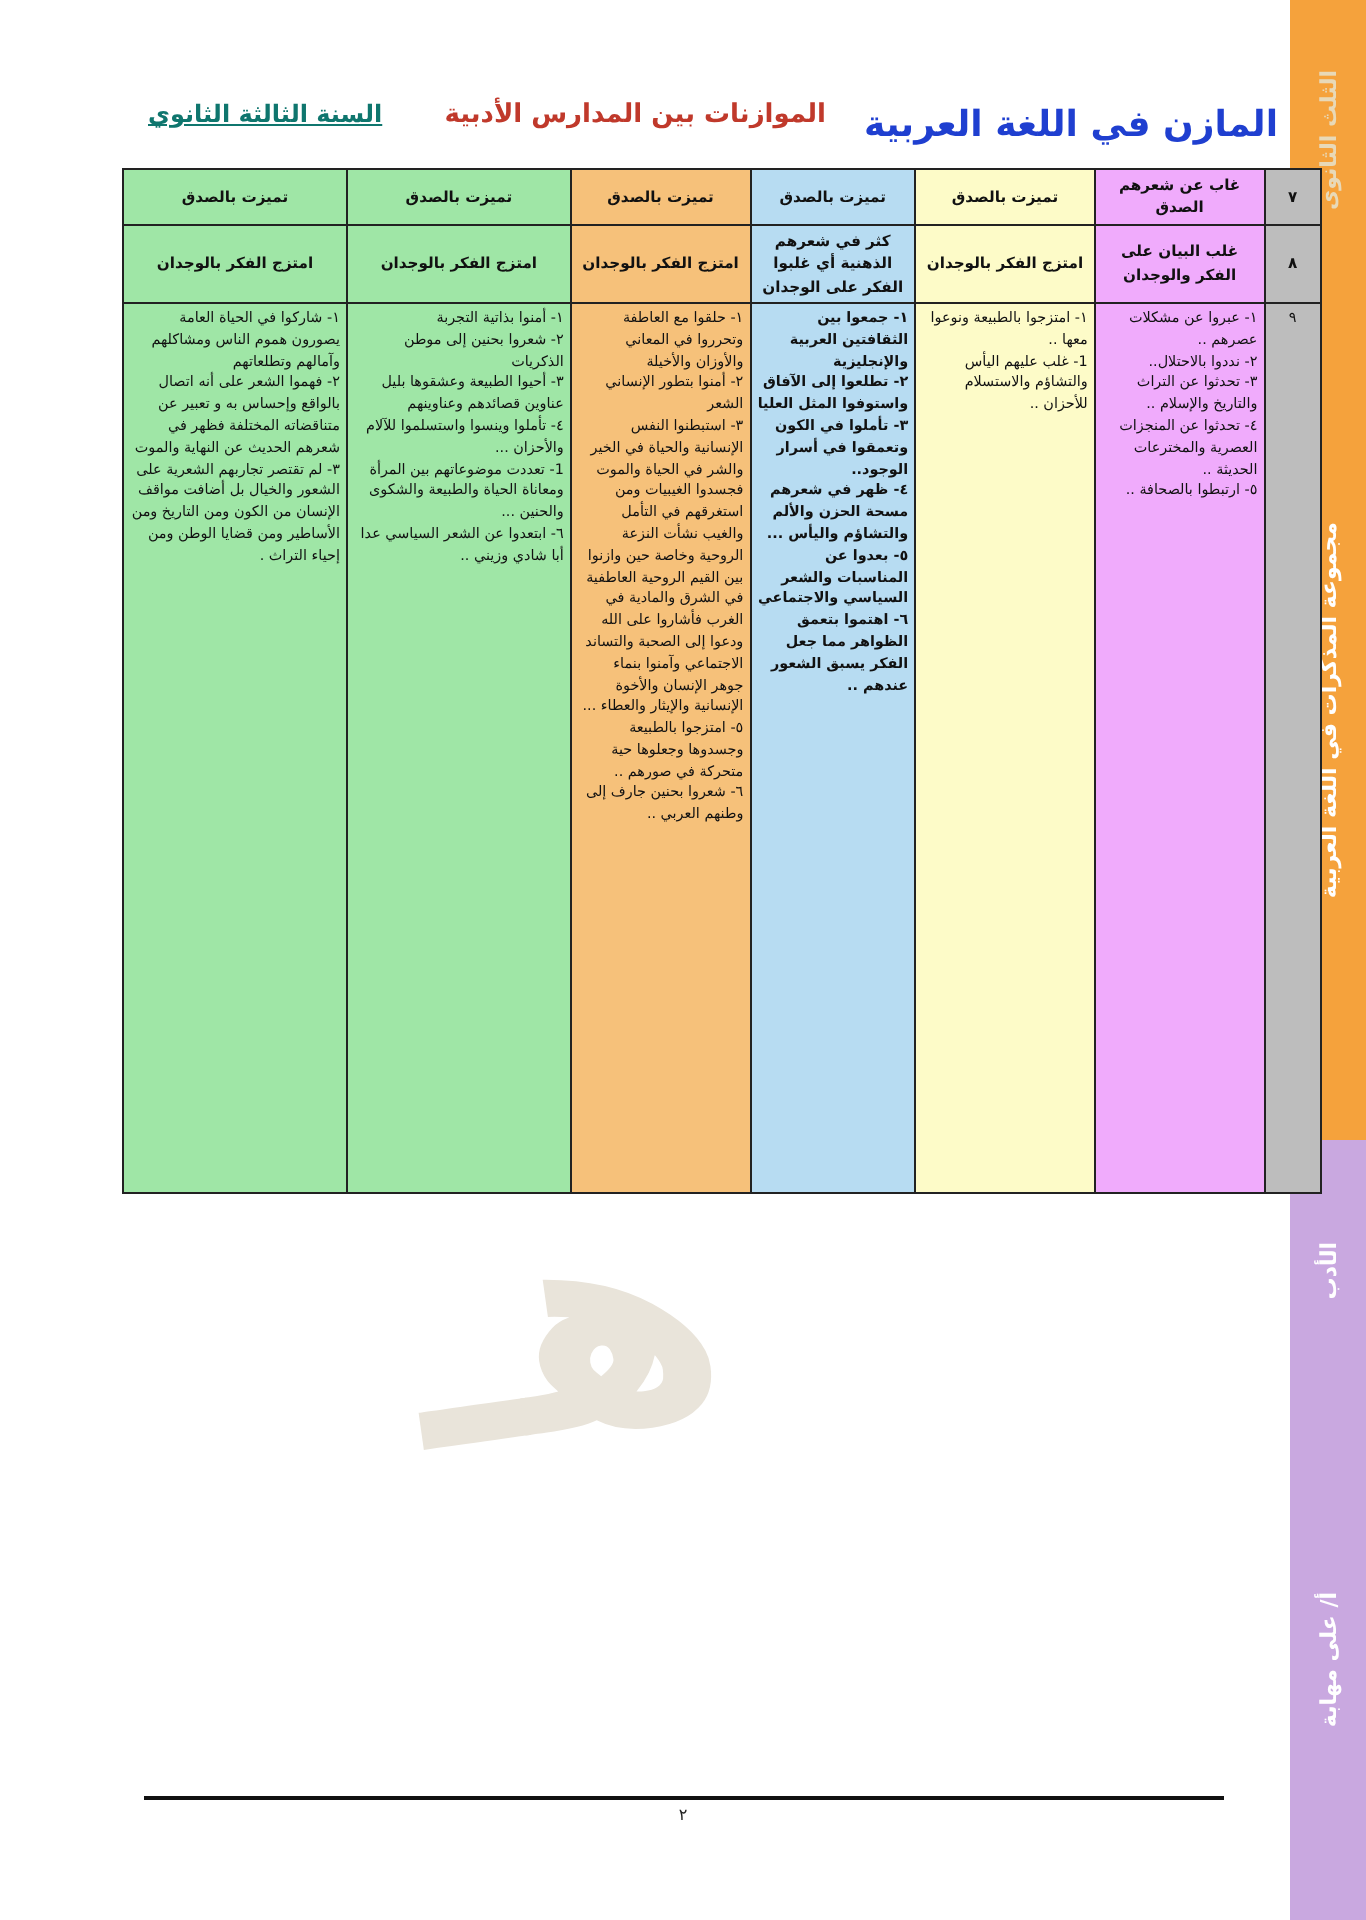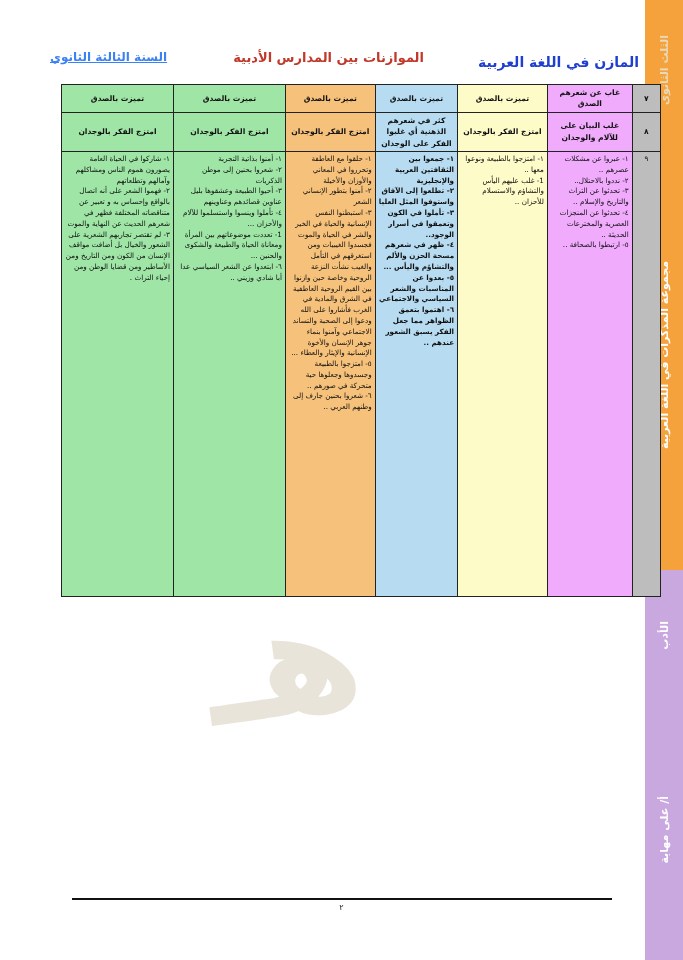--- a/index.html
+++ b/index.html
@@ -37,27 +37,27 @@
   .seg4 span{color:#ffffff;}
 
   
   .header{
     position:absolute;top:44px;right:44px;left:50px;
     height:26px;
     display:flex;align-items:center;justify-content:space-between;
     direction:rtl;
   }
   .h-title{
-    color:#1f3fd0;font-size:14px;font-weight:bold;margin-top:10px;
+    color:#1f3fd0;font-size:18px;font-weight:bold;margin-top:10px;
   }
   .h-mid{
     color:#c0392b;font-size:13px;font-weight:bold;margin-left:12px;
   }
   .h-right-group{display:flex;align-items:center;gap:10px;}
-  .h-name{color:#3b82f6;font-size:12px;font-weight:bold;text-decoration:underline;}
+  .h-name{color:#0f766e;font-size:12px;font-weight:bold;text-decoration:underline;margin-left:24px;}
 
   
   .table-wrap{
     position:absolute;top:84px;right:22px;
     width:600px;
     direction:rtl;
   }
   table.matrix{
     border-collapse:collapse;
     width:600px;
@@ -150,21 +150,21 @@
       <td class="col-idx bg-idx">٧</td>
       <td class="col-a bg-a">غاب عن شعرهم الصدق</td>
       <td class="col-b bg-b">تميزت بالصدق</td>
       <td class="col-c bg-c">تميزت بالصدق</td>
       <td class="col-d bg-d">تميزت بالصدق</td>
       <td class="col-f bg-f">تميزت بالصدق</td>
       <td class="col-g bg-f">تميزت بالصدق</td>
     </tr>
     <tr class="r2">
       <td class="col-idx bg-idx">٨</td>
-      <td class="col-a bg-a">غلب البيان على للآلام والوجدان</td>
+      <td class="col-a bg-a">غلب البيان على الفكر والوجدان</td>
       <td class="col-b bg-b">امتزج الفكر بالوجدان</td>
       <td class="col-c bg-c">كثر في شعرهم الذهنية أي غلبوا الفكر على الوجدان</td>
       <td class="col-d bg-d">امتزج الفكر بالوجدان</td>
       <td class="col-f bg-f">امتزج الفكر بالوجدان</td>
       <td class="col-g bg-f">امتزج الفكر بالوجدان</td>
     </tr>
     <tr class="r3">
       <td class="col-idx bg-idx">٩</td>
       <td class="col-a bg-a cell-list">١- عبروا عن مشكلات عصرهم ..
 ٢- نددوا بالاحتلال..

